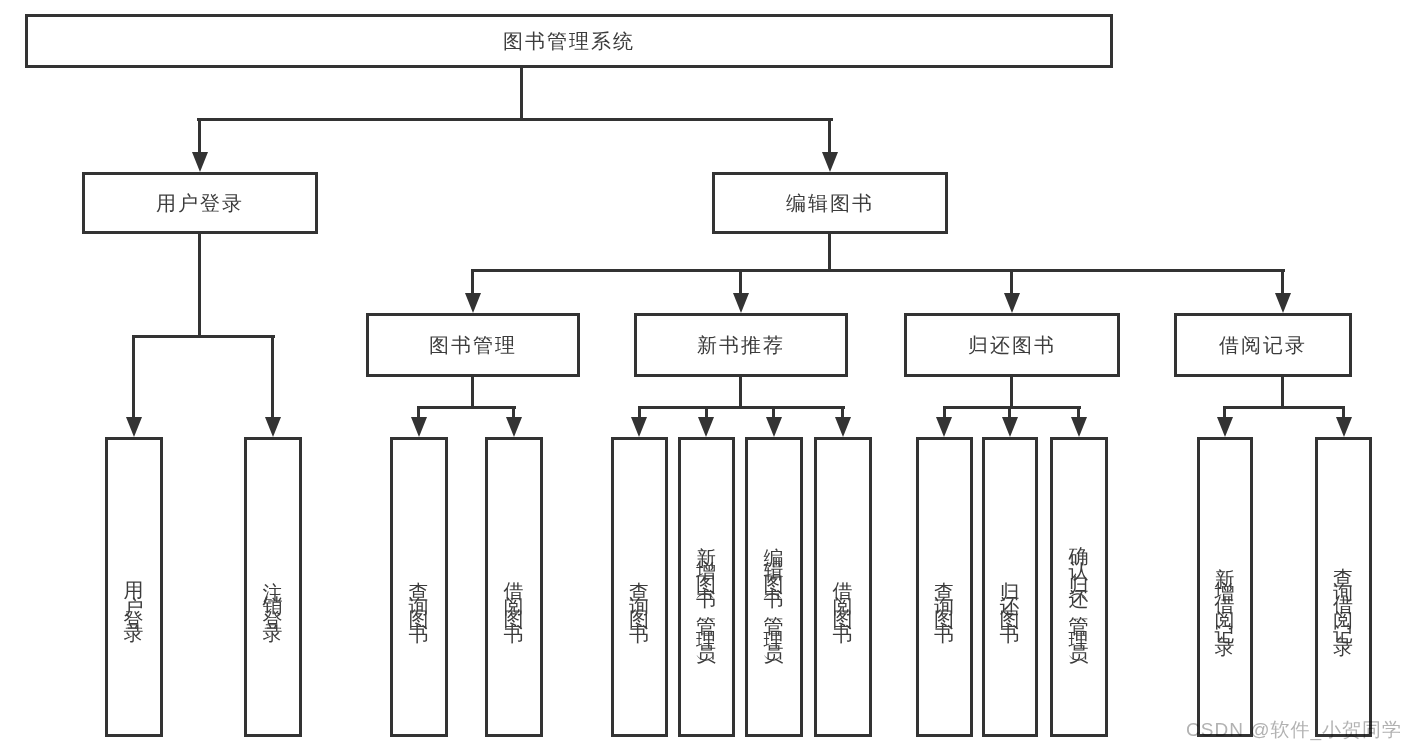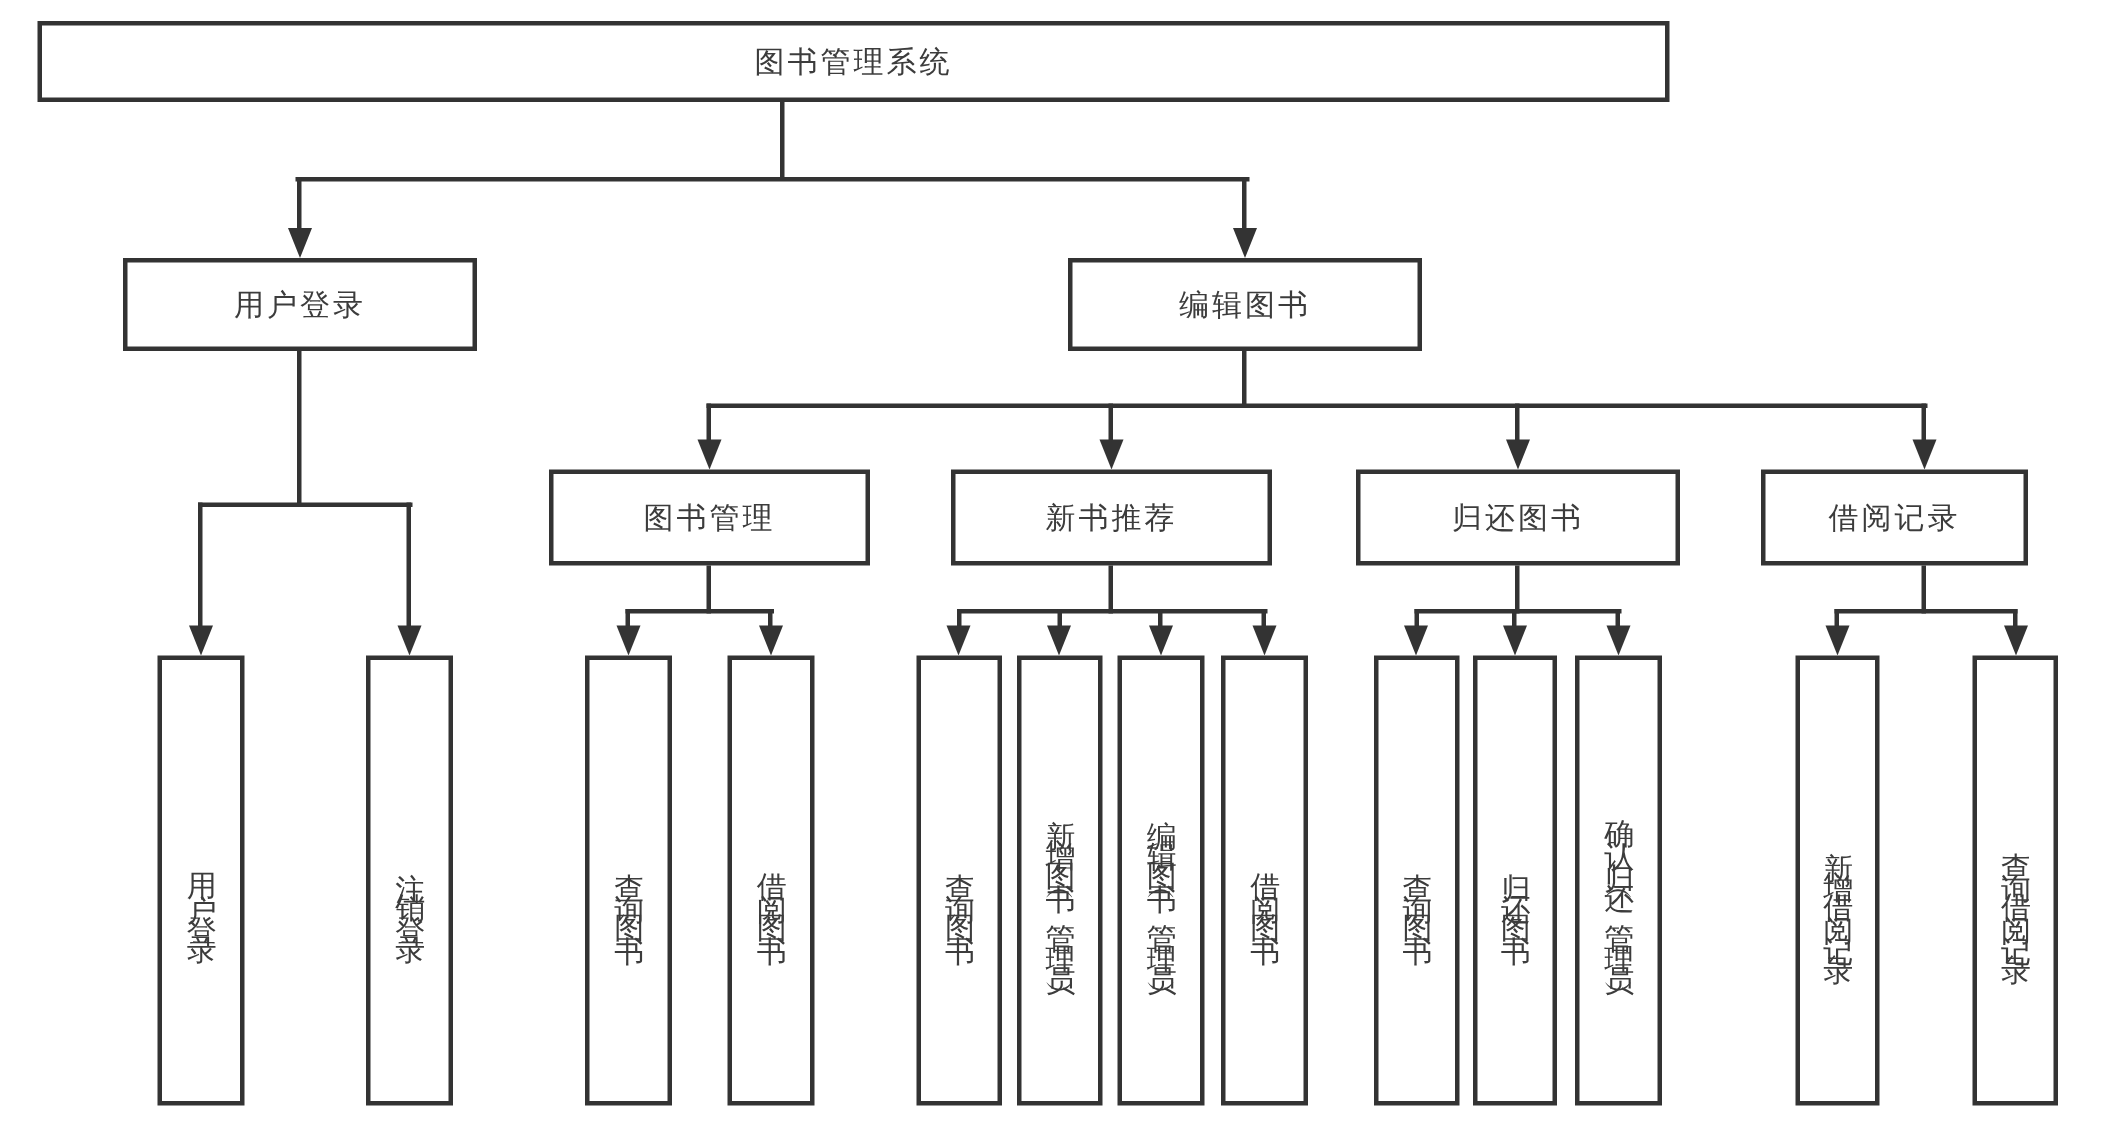--- a/index.html
+++ b/index.html
@@ -139,14 +139,15 @@
   <div class="vl" style="left:1077px;top:406px;height:13px"></div>
   <div class="ah" style="left:1071px;top:417px"></div>
 
   <div class="vl" style="left:1281px;top:375px;height:34px"></div>
   <div class="hl" style="left:1223px;top:406px;width:122px"></div>
   <div class="vl" style="left:1223px;top:406px;height:13px"></div>
   <div class="ah" style="left:1217px;top:417px"></div>
   <div class="vl" style="left:1342px;top:406px;height:13px"></div>
   <div class="ah" style="left:1336px;top:417px"></div>
 
+  <div class="watermark">CSDN @软件_小贺同学</div>
 
 </div>
 
 </body></html>

